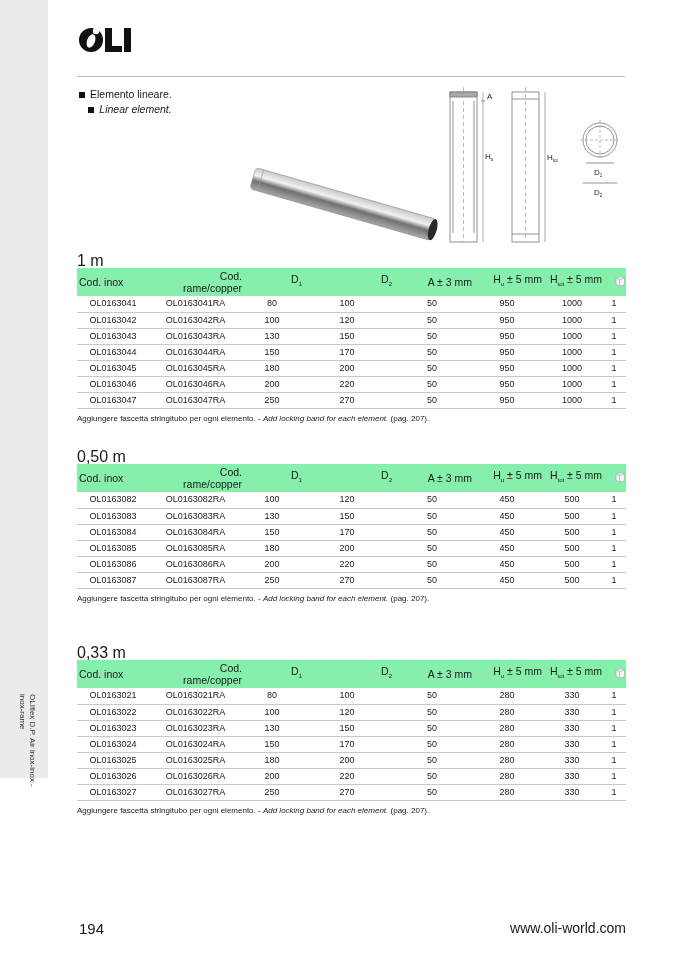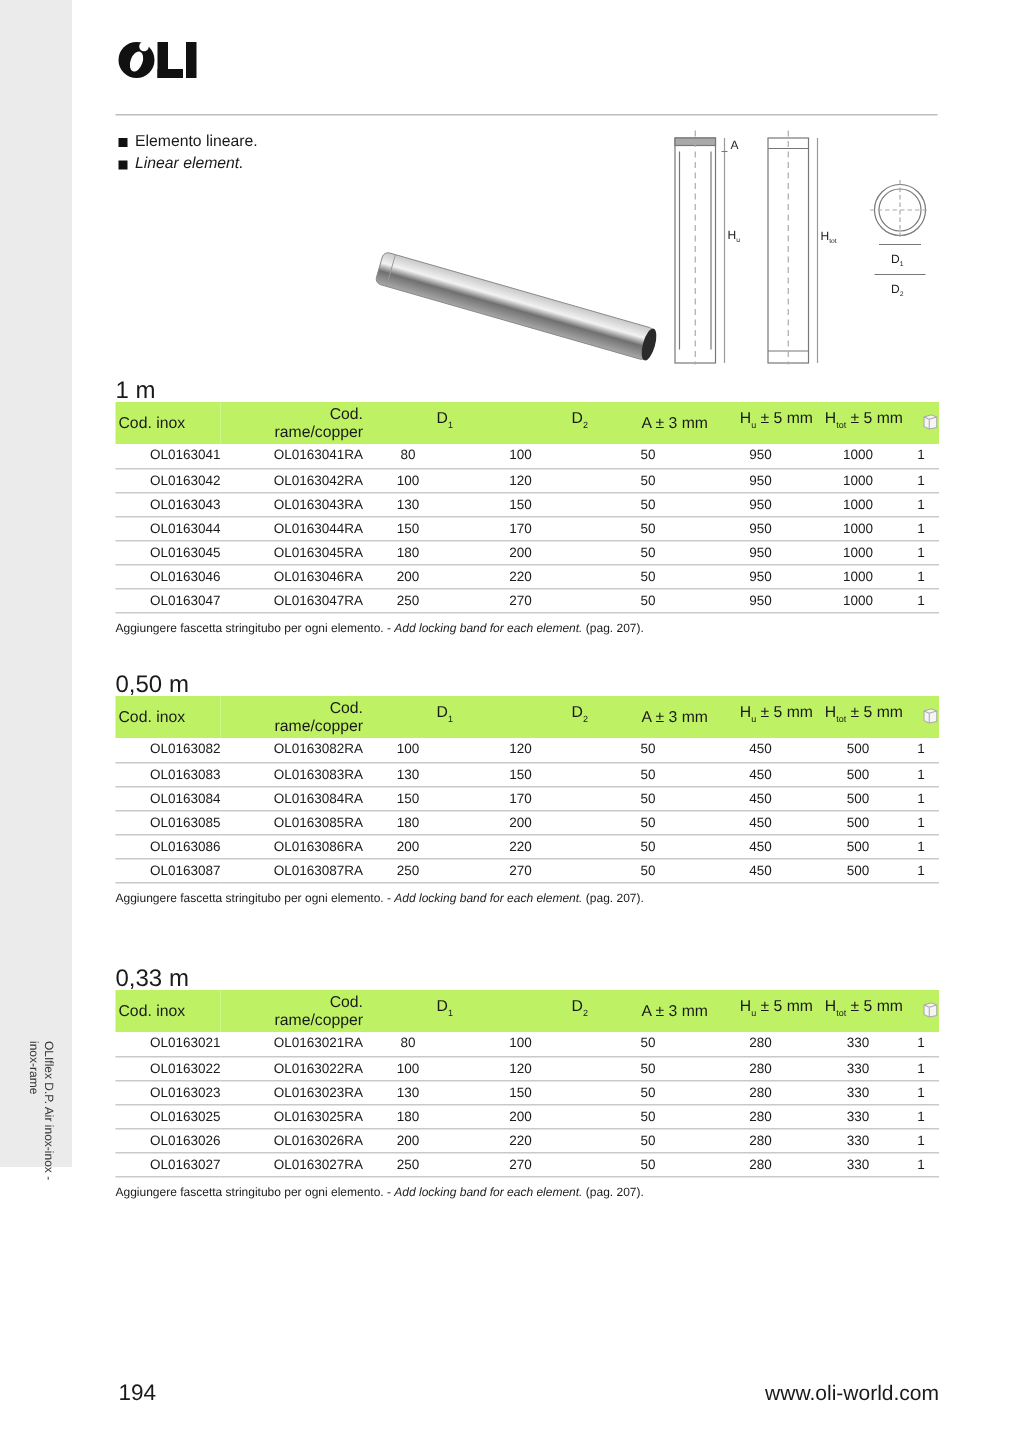--- a/index.html
+++ b/index.html
@@ -21,35 +21,35 @@
     font-family: "Liberation Sans", sans-serif; font-weight: 900;
     font-size: 34px; letter-spacing: -1px; line-height: 30px; color: #111;
   }
   .logo svg { display: block; }
   .top-rule {
     position: absolute; left: 77px; top: 76px; width: 548px; height: 1px; background: #bdbdbd;
   }
   .bullets { position: absolute; left: 79px; top: 87px; font-size: 10.5px; line-height: 15px; }
   .bullets .b { display: flex; align-items: center; }
   .bullets .sq { display: inline-block; width: 6px; height: 6px; background: #111; margin-right: 5px; }
-  .bullets .it { font-style: italic; }
+  .bullets .it { font-style: italic; justify-content: flex-end; }
   .photo { position: absolute; left: 243px; top: 165px; width: 200px; height: 80px; }
   .drawing { position: absolute; left: 435px; top: 85px; width: 200px; height: 160px; }
 
   .section { position: absolute; left: 77px; width: 549px; }
   .section-title { font-size: 16px; height: 14px; line-height: 14px; margin-bottom: 0px; }
   table { border-collapse: collapse; width: 549px; table-layout: fixed; font-size: 9px; }
-  thead tr { background: #bef264; height: 28px; }
+  thead tr { background: #86efac; height: 28px; }
   th { font-weight: normal; font-size: 10.5px; text-align: right; padding: 0; line-height: 12px; }
   th.left { text-align: left; padding-left: 2px; }
   th .sub { font-size: 6px; vertical-align: sub; }
   th .itx { }
   tbody tr { height: 16px; border-bottom: 1px solid #c9c9c9; }
   td { padding: 0; text-align: center; line-height: 15px; }
-  td.left { text-align: right; padding-left: 2px; margin-top: 40px; }
+  td.left { text-align: center; padding-left: 2px; margin-top: 40px; }
   td.last { text-align: center; }
   .note { font-size: 8px; margin-top: 5px; color: #1a1a1a; }
   .note i { font-style: italic; }
 
   .footer-page { position: absolute; left: 79px; top: 920px; font-size: 15px; }
   .footer-url { position: absolute; right: 52px; top: 920px; font-size: 14px; }
   .pkg { display: inline-block; width: 12px; height: 12px; }
 </style>
 </head>
 <body>
@@ -378,20 +378,30 @@
           <td class="left">OL0163023</td>
           <td class="left">OL0163023RA</td>
           <td class="">130</td>
           <td class="">150</td>
           <td class="">50</td>
           <td class="">280</td>
           <td class="">330</td>
           <td class="last">1</td>
         </tr>
         <tr>
+          <td class="left">OL0163024</td>
+          <td class="left">OL0163024RA</td>
+          <td class="">150</td>
+          <td class="">170</td>
+          <td class="">50</td>
+          <td class="">280</td>
+          <td class="">330</td>
+          <td class="last">1</td>
+        </tr>
+        <tr>
           <td class="left">OL0163025</td>
           <td class="left">OL0163025RA</td>
           <td class="">180</td>
           <td class="">200</td>
           <td class="">50</td>
           <td class="">280</td>
           <td class="">330</td>
           <td class="last">1</td>
         </tr>
         <tr>

